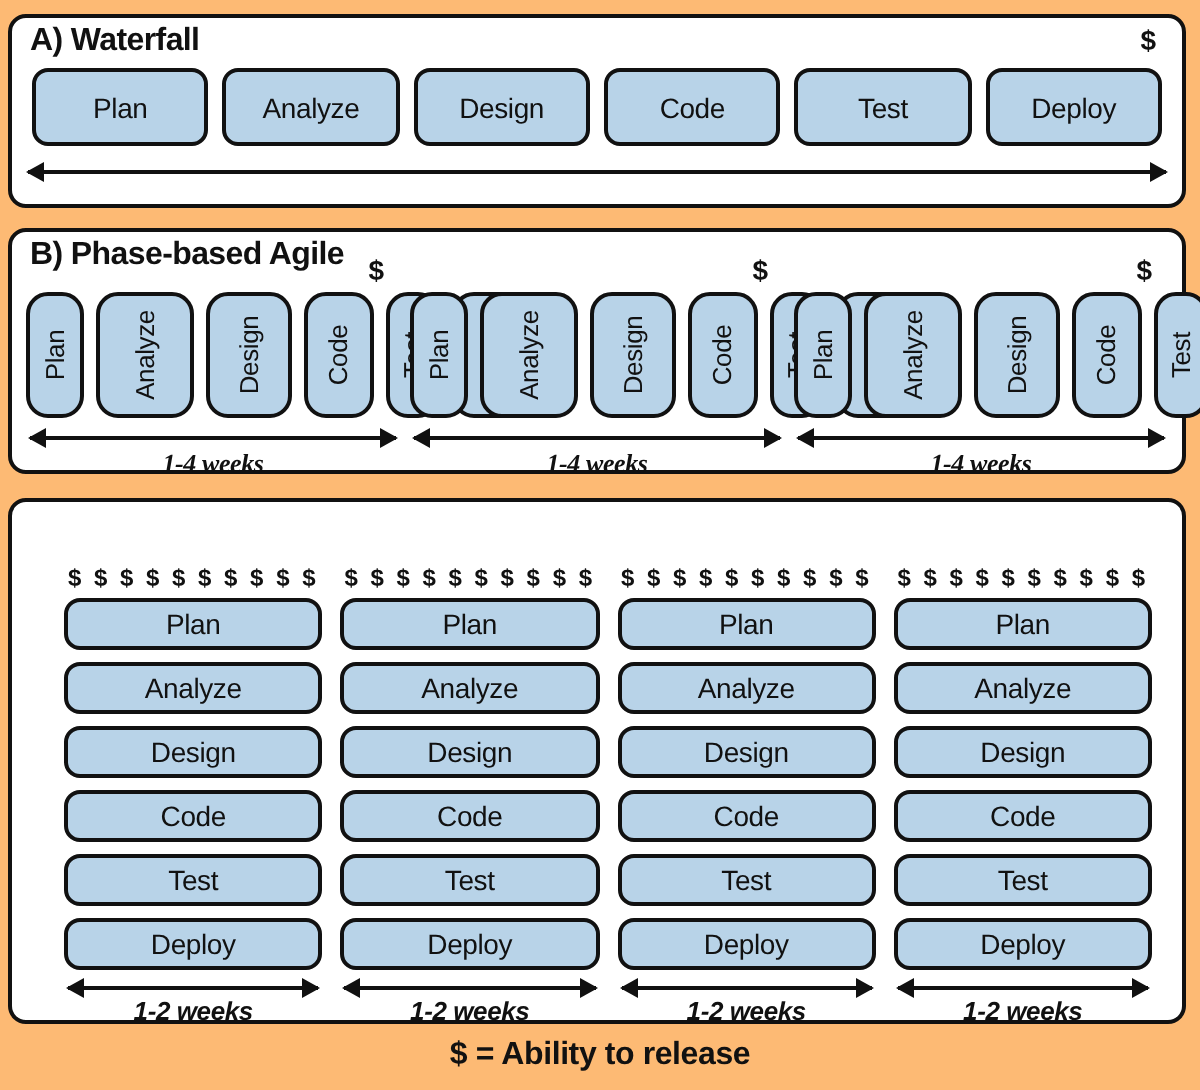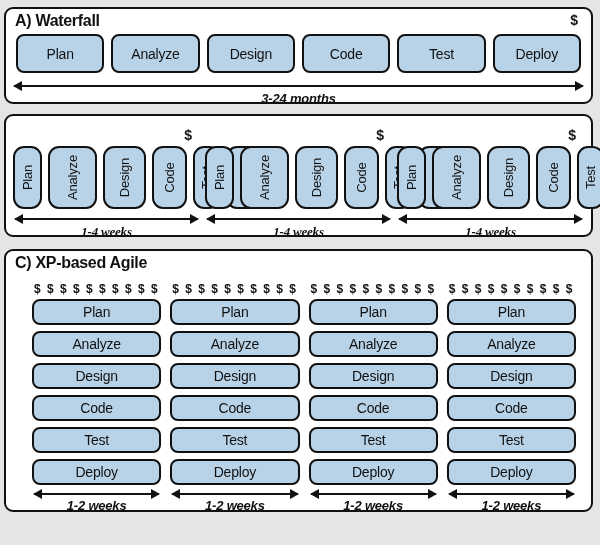--- a/index.html
+++ b/index.html
@@ -1,17 +1,17 @@
 <!DOCTYPE html>
 <html><head>
 <meta charset="utf-8">
 <style>
   html,body { margin:0; padding:0; background:#ffffff; }
   body { width:600px; height:545px; font-family:"Liberation Sans", sans-serif; color:#111; }
-  .stage { position:relative; width:600px; height:545px; background:#e5e5e5; overflow:hidden; }
+  .stage { position:relative; width:600px; height:545px; background:#fdba74; overflow:hidden; }
 
   .panel {
     position:absolute; box-sizing:border-box;
     border:2px solid #111; border-radius:9px; background:#fff;
   }
   #panelA { left:4px;  top:7px;   width:589px; height:97px;  }
   #panelB { left:4px;  top:114px; width:589px; height:123px; }
   #panelC { left:4px;  top:249px; width:589px; height:263px; }
 
   .ptitle {
@@ -84,24 +84,24 @@
     <div class="dollar a-dollar">$</div>
     <div class="a-boxes">
       <div class="pbox">Plan</div>
       <div class="pbox">Analyze</div>
       <div class="pbox">Design</div>
       <div class="pbox">Code</div>
       <div class="pbox">Test</div>
       <div class="pbox">Deploy</div>
     </div>
     <div class="harrow harrow-abs a-arrow"></div>
-    <div class="duration a-duration">3-24 months</div>
   </div>
 
   <div class="panel" id="panelB">
+    <div class="ptitle">B) Phase-based Agile</div>
     <div class="b-groups">
 
       <div class="b-group">
         <div class="dollar b-dollar">$</div>
         <div class="b-boxes">
           <div class="vbox">
               <span>Plan</span>
             </div>
           <div class="vbox">
               <span>Analyze</span>
@@ -170,21 +170,20 @@
 
         </div>
         <div class="harrow harrow-abs b-arrow"></div>
         <div class="duration b-duration">1-4 weeks</div>
       </div>
 
     </div>
   </div>
 
   <div class="panel" id="panelC">
-    <div class="ptitle">C) XP-based Agile</div>
     <div class="c-cols">
 
       <div class="c-col">
         <div class="c-dollars">$ $ $ $ $ $ $ $ $ $</div>
         <div class="pbox">Plan</div>
         <div class="pbox">Analyze</div>
         <div class="pbox">Design</div>
         <div class="pbox">Code</div>
         <div class="pbox">Test</div>
         <div class="pbox">Deploy</div>
@@ -224,14 +223,15 @@
         <div class="pbox">Code</div>
         <div class="pbox">Test</div>
         <div class="pbox">Deploy</div>
         <div class="harrow harrow-flow c-arrow"></div>
         <div class="duration c-duration">1-2 weeks</div>
       </div>
 
     </div>
   </div>
 
+  <div class="caption">$ = Ability to release</div>
 
 </div>
 
 </body></html>

